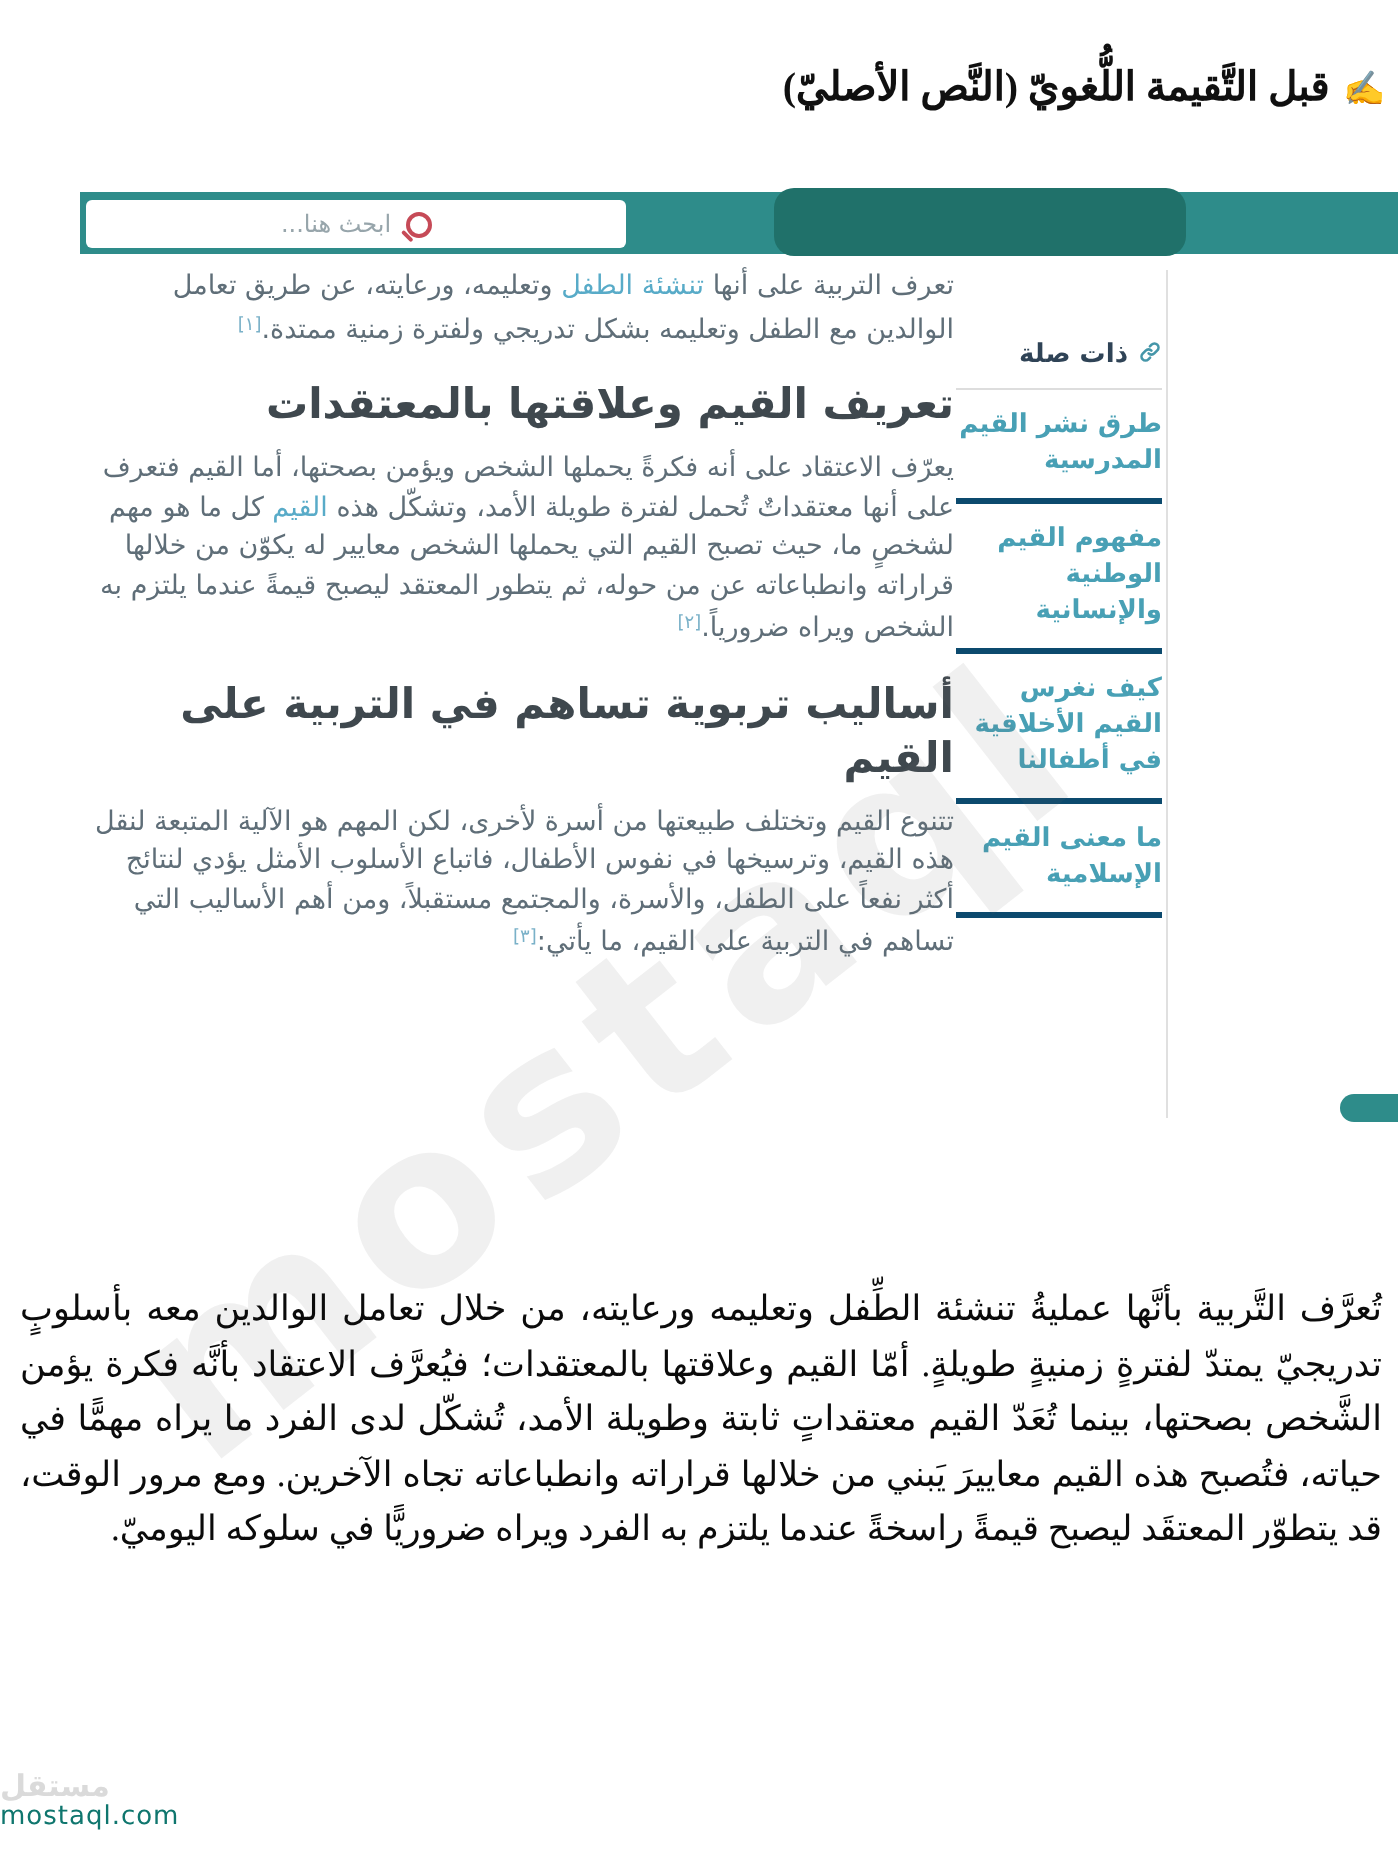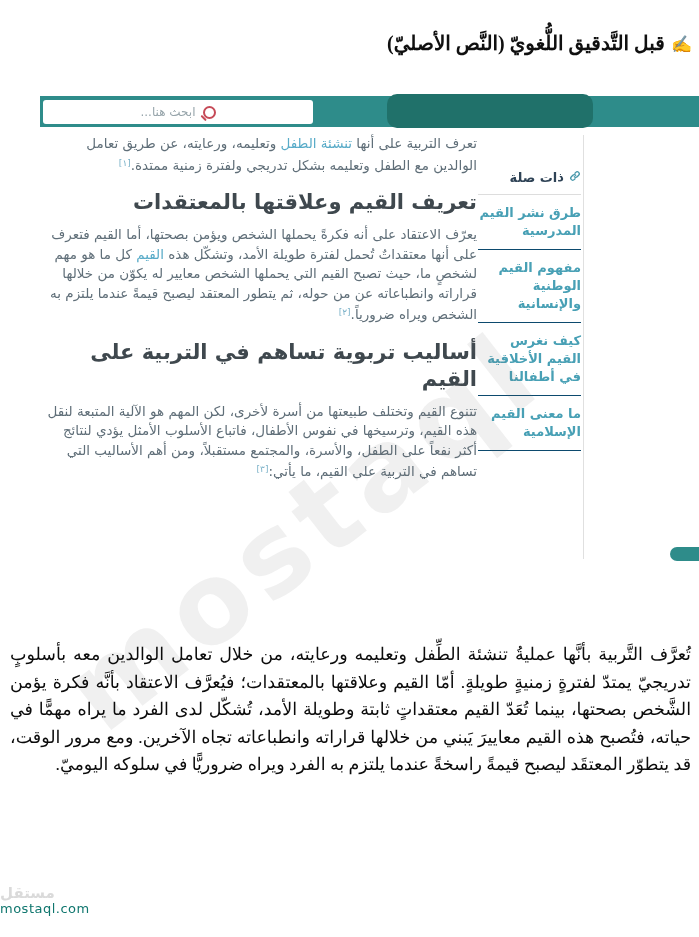--- a/index.html
+++ b/index.html
@@ -28,21 +28,21 @@
     box-sizing:border-box; direction:rtl;justify-content:center;
   }
   .mag { width:9px; height:9px; border:2px solid var(--search-red,#c64a57); border-radius:50%; position:relative; flex:0 0 auto; }
   .mag::after { content:""; position:absolute; left:-5px; top:9px; width:7px; height:2.4px; background:var(--search-red,#c64a57); border-radius:1px; transform:rotate(45deg); }
   #search-placeholder { color:#97a5ab; font-size:12px; }
 
   
   #sb-vline { position:absolute; left:543px; top:39px; width:1px; height:424px; background:#e0e0e0; }
   #sidebar { position:absolute; left:438px; top:42px; width:103px; direction:rtl; text-align:right; }
   .sb-header { display:flex; gap:5px; color:#2f4356; font-weight:bold; font-size:13px; padding-bottom:9px; border-bottom:1px solid #dddddd;margin-top:32px; }
-  .sb-item { display:block; color:var(--sidebar-link,#48a0b5); font-weight:bold; font-size:13px; line-height:18px; padding:9px 0; border-bottom:1px solid #0c4a6e; cursor:pointer; }
+  .sb-item { display:block; color:var(--sidebar-link,#48a0b5); font-weight:bold; font-size:13px; line-height:18px; padding:9px 0; border-bottom:3px solid #0c4a6e; cursor:pointer; }
 
   
   #article { position:absolute; left:0; top:38px; width:437px; direction:rtl; text-align:right; color:#5f6e78; font-size:13.5px; line-height:19.5px; }
   #article p { margin:0 0 14px 0; }
   #article h2 { font-family:"DejaVu Sans",sans-serif; font-size:21px; line-height:27px; color:#3f484e; font-weight:bold; margin:14px 0 9px 0; }
   .art-link { color:var(--link-blue,#58abc8); cursor:pointer; }
   .ref { color:#7ab1c8; font-size:9px; vertical-align:4px; cursor:pointer; }
 
   
   #wm-diag {
@@ -67,21 +67,21 @@
   #footer-wm .wm-logo { font-size:15px; font-weight:bold; color:#dadada; line-height:15px; }
   #footer-wm .wm-site { font-size:13px; letter-spacing:0.5px; color:#0f766e; line-height:16px; }
 </style>
 </head>
 <body>
 
 <div id="page">
 
   <div id="title-before" class="doc-title">
     <span class="pen">✍</span>
-    <span>قبل التَّدقيق اللُّغويّ (النَّص الأصليّ)</span>
+    <span>قبل التَّقيمة اللُّغويّ (النَّص الأصليّ)</span>
   </div>
 
   <div id="shot">
 
     <div id="shot-header">
       <div id="logo-blob"></div>
       <div id="search-box">
         <span class="mag"></span>
         <span id="search-placeholder">ابحث هنا...</span>
       </div>

